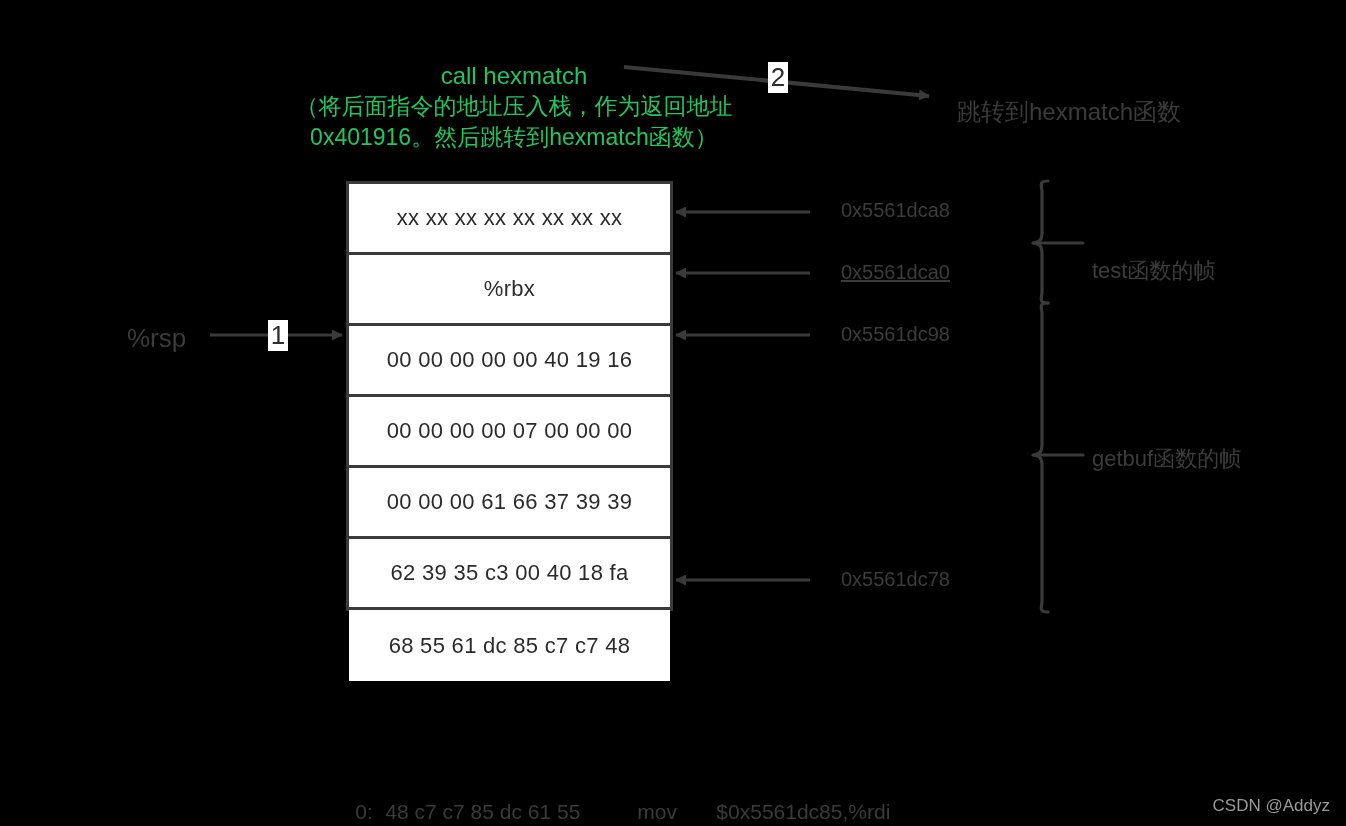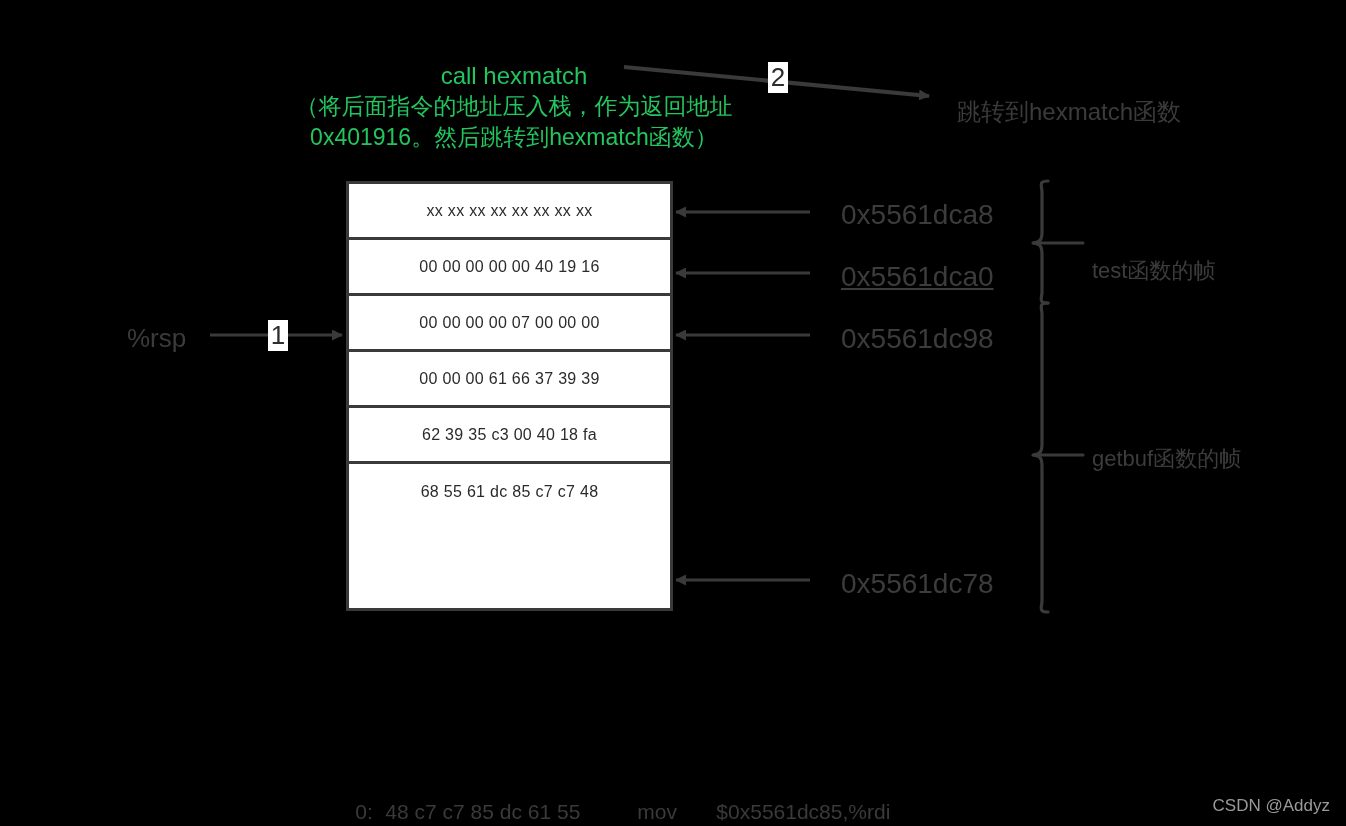--- a/index.html
+++ b/index.html
@@ -30,31 +30,31 @@
   #jump-label{
     left:957px; top:96px; font-size:24px; color:#3b3b3b; white-space:nowrap;
   }
 
   
   #stack{
     left:346px; top:181px; width:327px; height:430px;
     border:3px solid #3a3a3a; background:#ffffff; box-sizing:border-box;
   }
   .stack-row{
-    height:56px; box-sizing:border-box;
+    height:71px; box-sizing:border-box;
     display:flex; align-items:center; justify-content:center;
-    color:#2b2b2b; font-size:16px; letter-spacing:0.3px;
+    color:#2b2b2b; font-size:22px; letter-spacing:0.3px;
     border-bottom:3px solid #3a3a3a;
     background:#ffffff; white-space:nowrap;
   }
   .stack-row:last-child{border-bottom:none;}
 
   
   .addr{
-    left:841px; font-size:28px; color:#3c3c3c; white-space:nowrap;
+    left:841px; font-size:20px; color:#3c3c3c; white-space:nowrap;
   }
 
   
   .brace-label{
     left:1092px; font-size:22px; color:#3c3c3c; white-space:nowrap;
   }
 
   
   #rsp-label{left:127px; top:323px; font-size:26px; color:#3b3b3b;}
 
@@ -141,20 +141,21 @@
 
 <div class="abs badge" style="left:768px;top:62px;">2</div>
 <div class="abs badge" style="left:268px;top:320px;">1</div>
 
 <div class="abs" id="jump-label">跳转到hexmatch函数</div>
 
 <div class="abs" id="rsp-label">%rsp</div>
 
 <div class="abs" id="stack">
   <div class="stack-row">xx xx xx xx xx xx xx xx</div>
+  <div class="stack-row">%rbx</div>
   <div class="stack-row">00 00 00 00 00 40 19 16</div>
   <div class="stack-row">00 00 00 00 07 00 00 00</div>
   <div class="stack-row">00 00 00 61 66 37 39 39</div>
   <div class="stack-row">62 39 35 c3 00 40 18 fa</div>
   <div class="stack-row">68 55 61 dc 85 c7 c7 48</div>
 </div>
 
 <div class="abs addr" style="top:199px;">0x5561dca8</div>
 <div class="abs addr" style="top:261px;text-decoration:underline;">0x5561dca0</div>
 <div class="abs addr" style="top:323px;">0x5561dc98</div>

